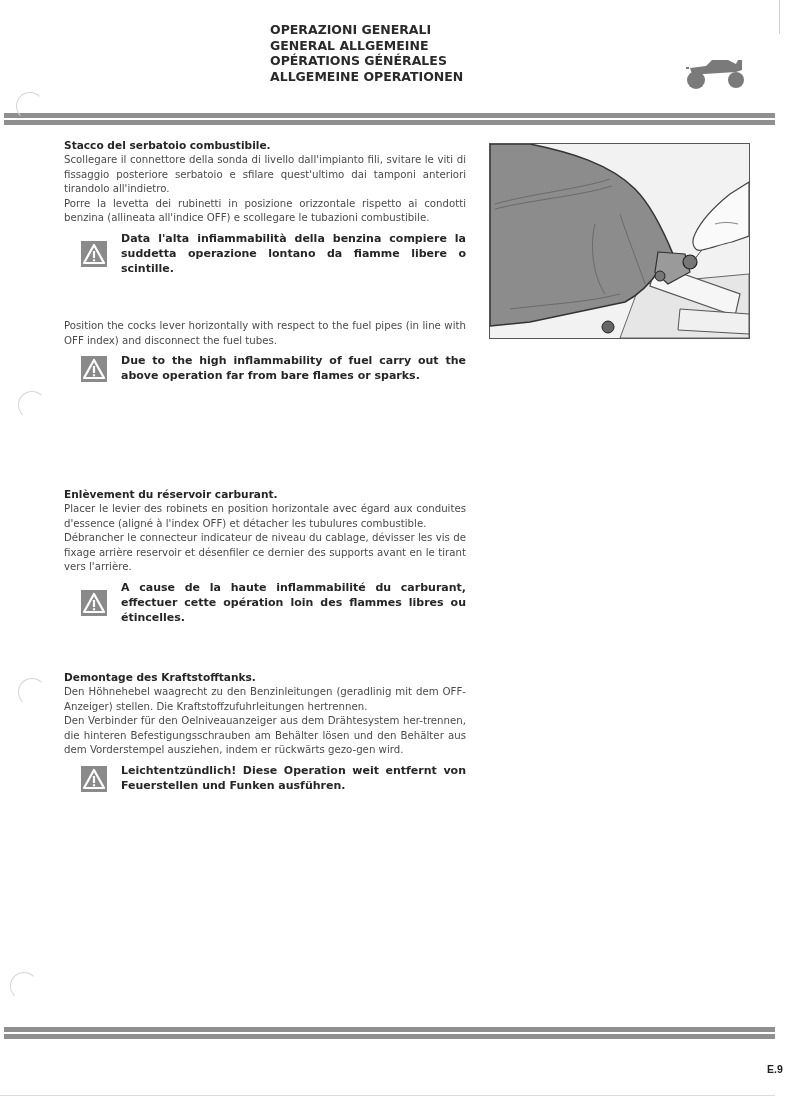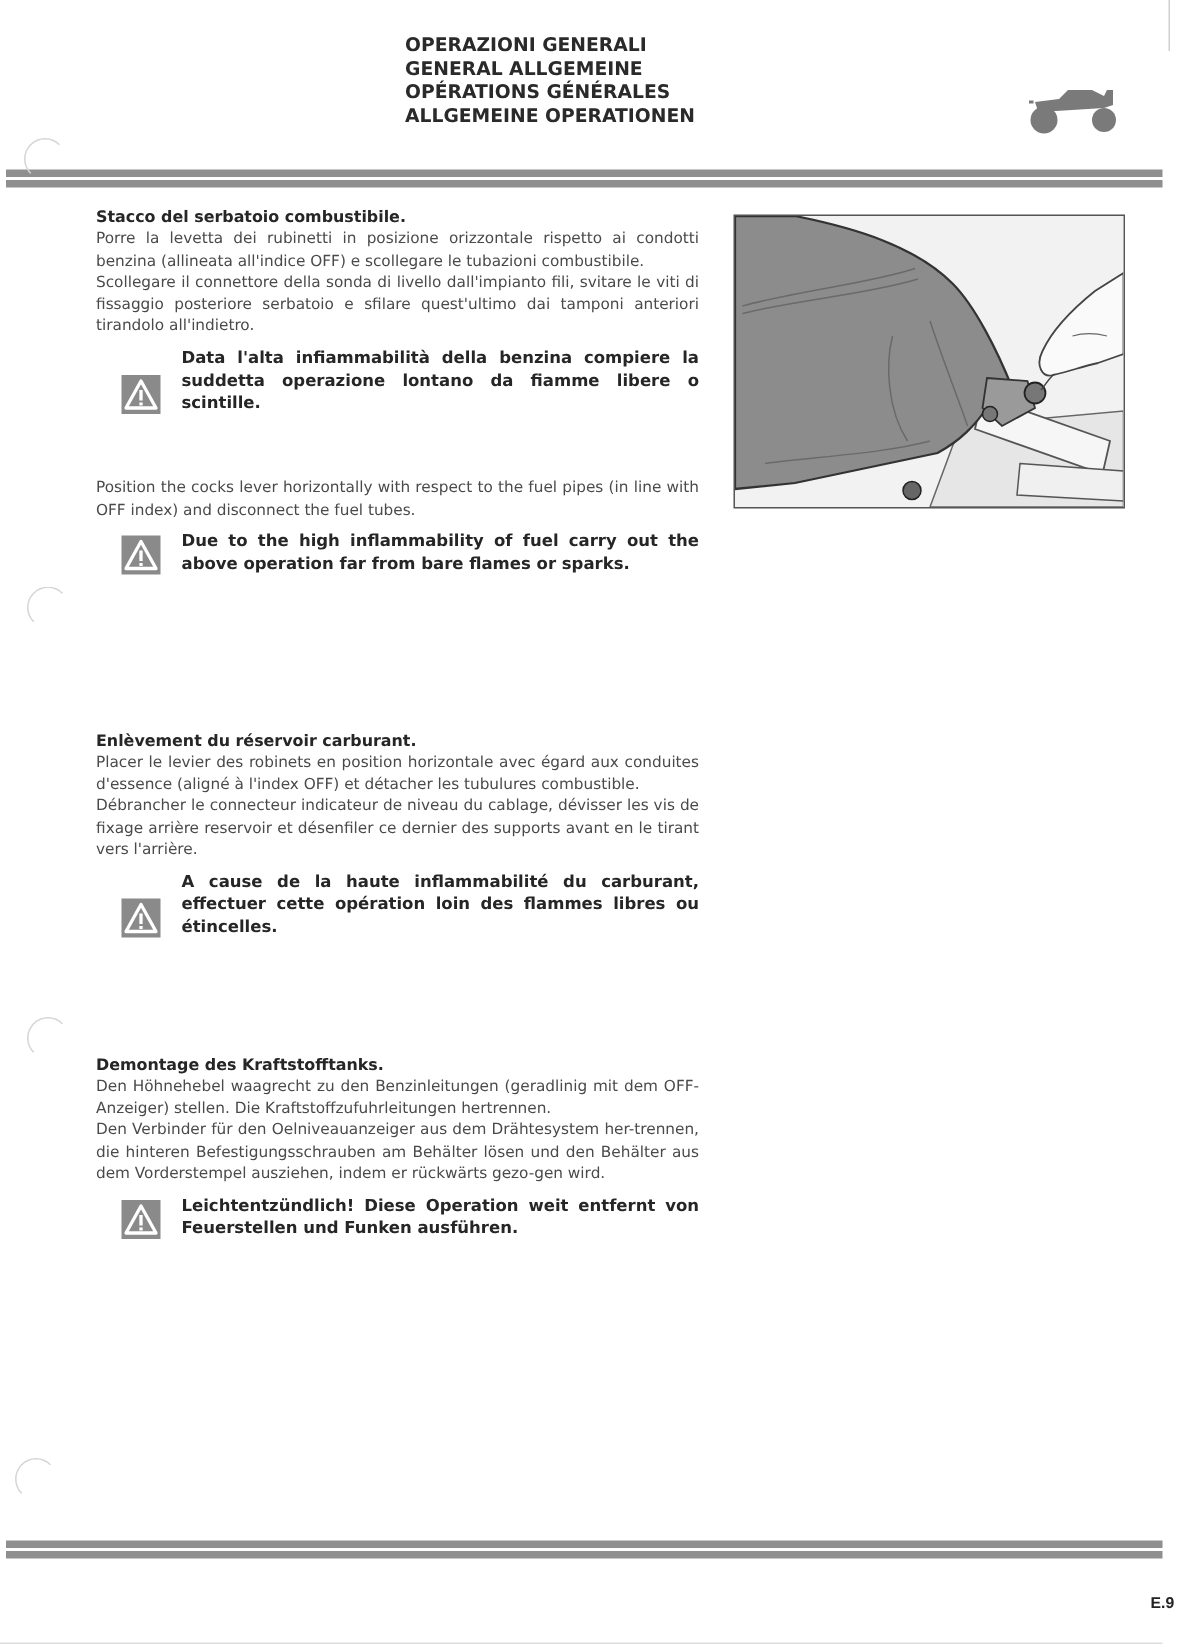--- a/index.html
+++ b/index.html
@@ -20,21 +20,21 @@
   .stripes.bottom { top: 1027px; }
   .punch {
     position: absolute; width: 26px; height: 26px; border-radius: 50%;
     border: 1px solid #d5d5d5; border-right-color: transparent; border-bottom-color: transparent; background: transparent;
   }
   .section { position: absolute; left: 64px; width: 402px; }
   .sec-title { font-weight: bold; font-size: 10.6px; line-height: 13px; color: #262626; margin: 0 0 1px 0; }
   .sec-body p {
     margin: 0; font-size: 10.2px; line-height: 14.6px; color: #4a4a4a; text-align: justify; text-align-last: left;
   }
-  .warning { display: flex; align-items: flex-end; margin-top: 5px; padding-left: 17px; }
+  .warning { display: flex; align-items: center; margin-top: 5px; padding-left: 17px; }
   .warn-icon { flex: 0 0 auto; width: 26px; height: 26px; margin-right: 14px; margin-top: 2px; background: #8a8a8a; position: relative; }
   .warn-icon svg { position: absolute; left: 0; top: 0; }
   .warn-text { font-weight: bold; font-size: 11px; line-height: 15px; color: #262626; text-align: justify; text-align-last: left; }
   .figure {
     position: absolute; left: 489px; top: 143px; width: 259px; height: 194px;
     border: 1px solid #555; background: #f4f4f4; overflow: hidden;
   }
   .page-num { position: absolute; left: 731px; top: 1063px; font-weight: bold; font-size: 10.5px; color: #222; font-family: "Liberation Sans", sans-serif; padding-left: 36px; }
   .bottom-rule { position: absolute; left: 0; top: 1095px; width: 775px; height: 1px; background: #dcdcdc; }
   .right-edge { position: absolute; left: 779px; top: 0; width: 1px; height: 34px; background: #cfcfcf; }
@@ -64,22 +64,22 @@
 </div>
 
 <div class="punch" style="left:16px; top:92px;"></div>
 <div class="punch" style="left:18px; top:391px;"></div>
 <div class="punch" style="left:18px; top:678px;"></div>
 <div class="punch" style="left:10px; top:972px;"></div>
 
 <div class="section" style="top:139px;">
   <div class="sec-title">Stacco del serbatoio combustibile.</div>
   <div class="sec-body">
+    <p>Scollegare il connettore della sonda di livello dall'impianto fili, svitare le viti di fissaggio posteriore serbatoio e sfilare quest'ultimo dai tamponi anteriori tirandolo all'indietro.</p>
     <p>Porre la levetta dei rubinetti in posizione orizzontale rispetto ai condotti benzina (allineata all'indice OFF) e scollegare le tubazioni combustibile.</p>
-    <p>Scollegare il connettore della sonda di livello dall'impianto fili, svitare le viti di fissaggio posteriore serbatoio e sfilare quest'ultimo dai tamponi anteriori tirandolo all'indietro.</p>
   </div>
   <div class="warning">
     <div class="warn-icon">
       <svg width="26" height="26" viewBox="0 0 26 26">
           <path d="M13 4 L23 22 L3 22 Z" fill="none" stroke="#fff" stroke-width="2.2" stroke-linejoin="round"></path>
           <rect x="11.9" y="10" width="2.2" height="7" fill="#fff"></rect>
           <rect x="11.9" y="18.3" width="2.2" height="2" fill="#fff"></rect>
         </svg>
     </div>
     <div class="warn-text">Data l'alta infiammabilità della benzina compiere la suddetta operazione lontano da fiamme libere o scintille.</div>
@@ -113,21 +113,21 @@
       <svg width="26" height="26" viewBox="0 0 26 26">
           <path d="M13 4 L23 22 L3 22 Z" fill="none" stroke="#fff" stroke-width="2.2" stroke-linejoin="round"></path>
           <rect x="11.9" y="10" width="2.2" height="7" fill="#fff"></rect>
           <rect x="11.9" y="18.3" width="2.2" height="2" fill="#fff"></rect>
         </svg>
     </div>
     <div class="warn-text">A cause de la haute inflammabilité du carburant, effectuer cette opération loin des flammes libres ou étincelles.</div>
   </div>
 </div>
 
-<div class="section" style="top:704px;">
+<div class="section" style="top:671px;">
   <div class="sec-title">Demontage des Kraftstofftanks.</div>
   <div class="sec-body">
     <p>Den Höhnehebel waagrecht zu den Benzinleitungen (geradlinig mit dem OFF-Anzeiger) stellen. Die Kraftstoffzufuhrleitungen hertrennen.</p>
     <p>Den Verbinder für den Oelniveauanzeiger aus dem Drähtesystem her-trennen, die hinteren Befestigungsschrauben am Behälter lösen und den Behälter aus dem Vorderstempel ausziehen, indem er rückwärts gezo-gen wird.</p>
   </div>
   <div class="warning">
     <div class="warn-icon">
       <svg width="26" height="26" viewBox="0 0 26 26">
           <path d="M13 4 L23 22 L3 22 Z" fill="none" stroke="#fff" stroke-width="2.2" stroke-linejoin="round"></path>
           <rect x="11.9" y="10" width="2.2" height="7" fill="#fff"></rect>

